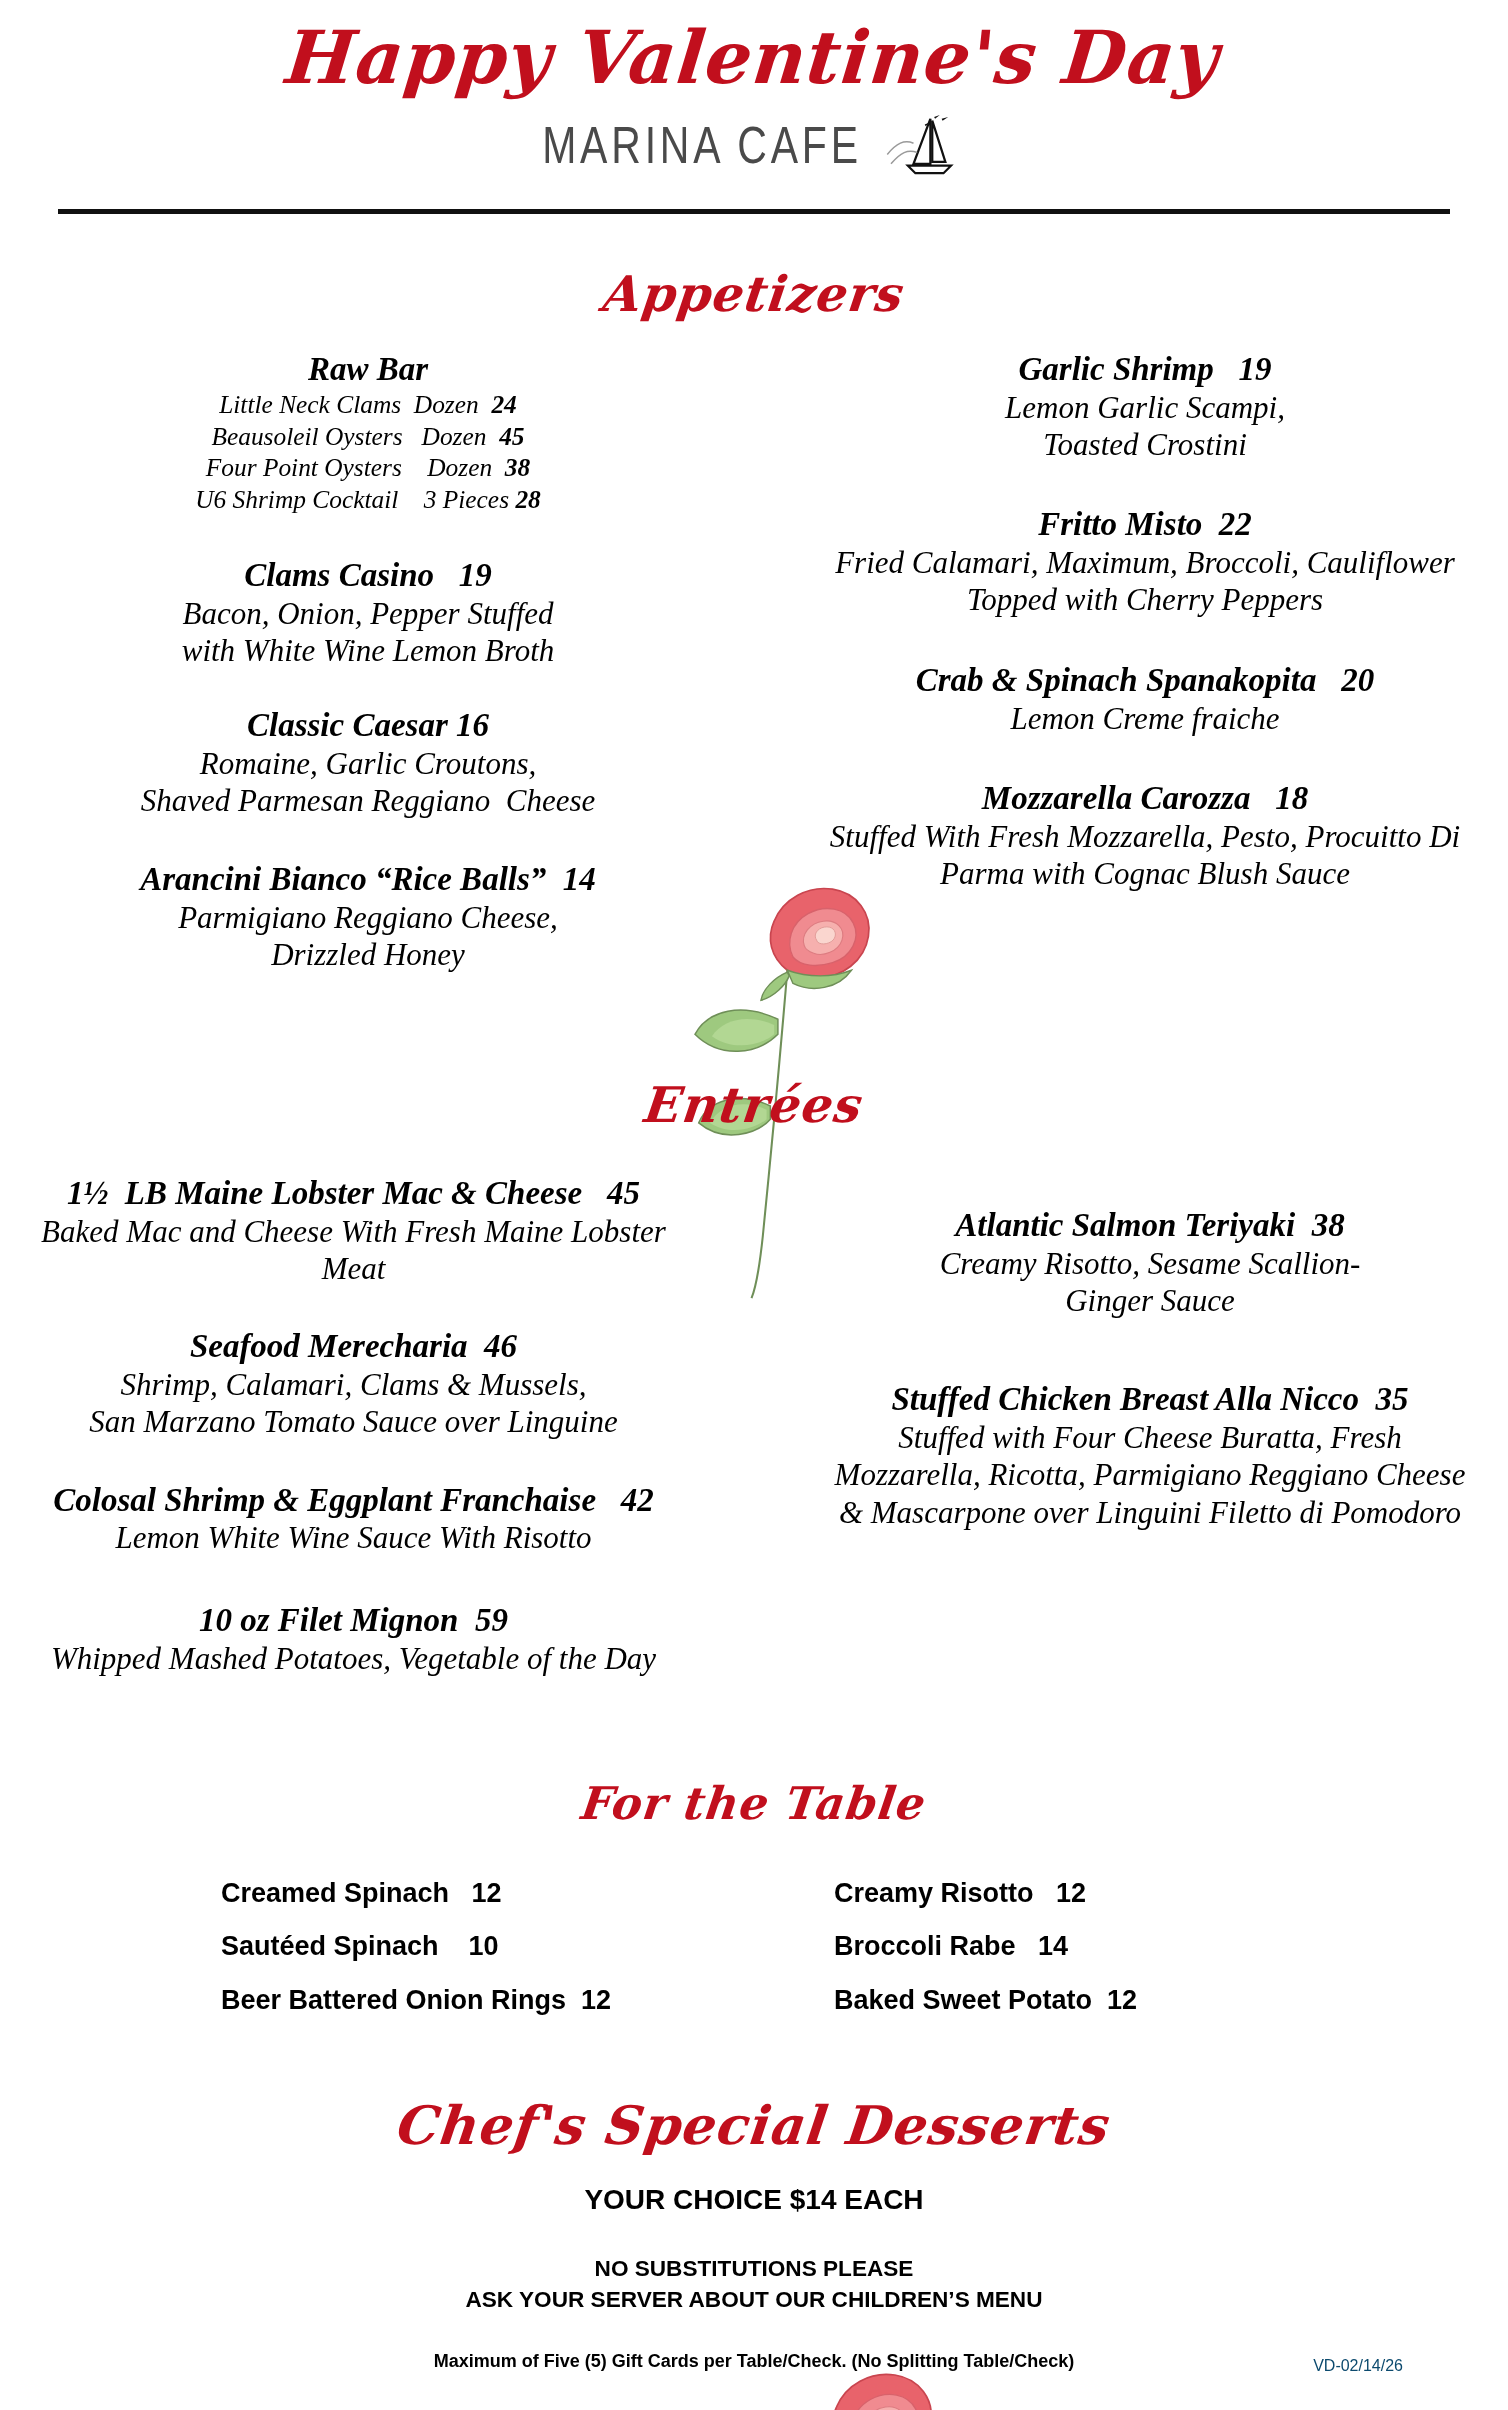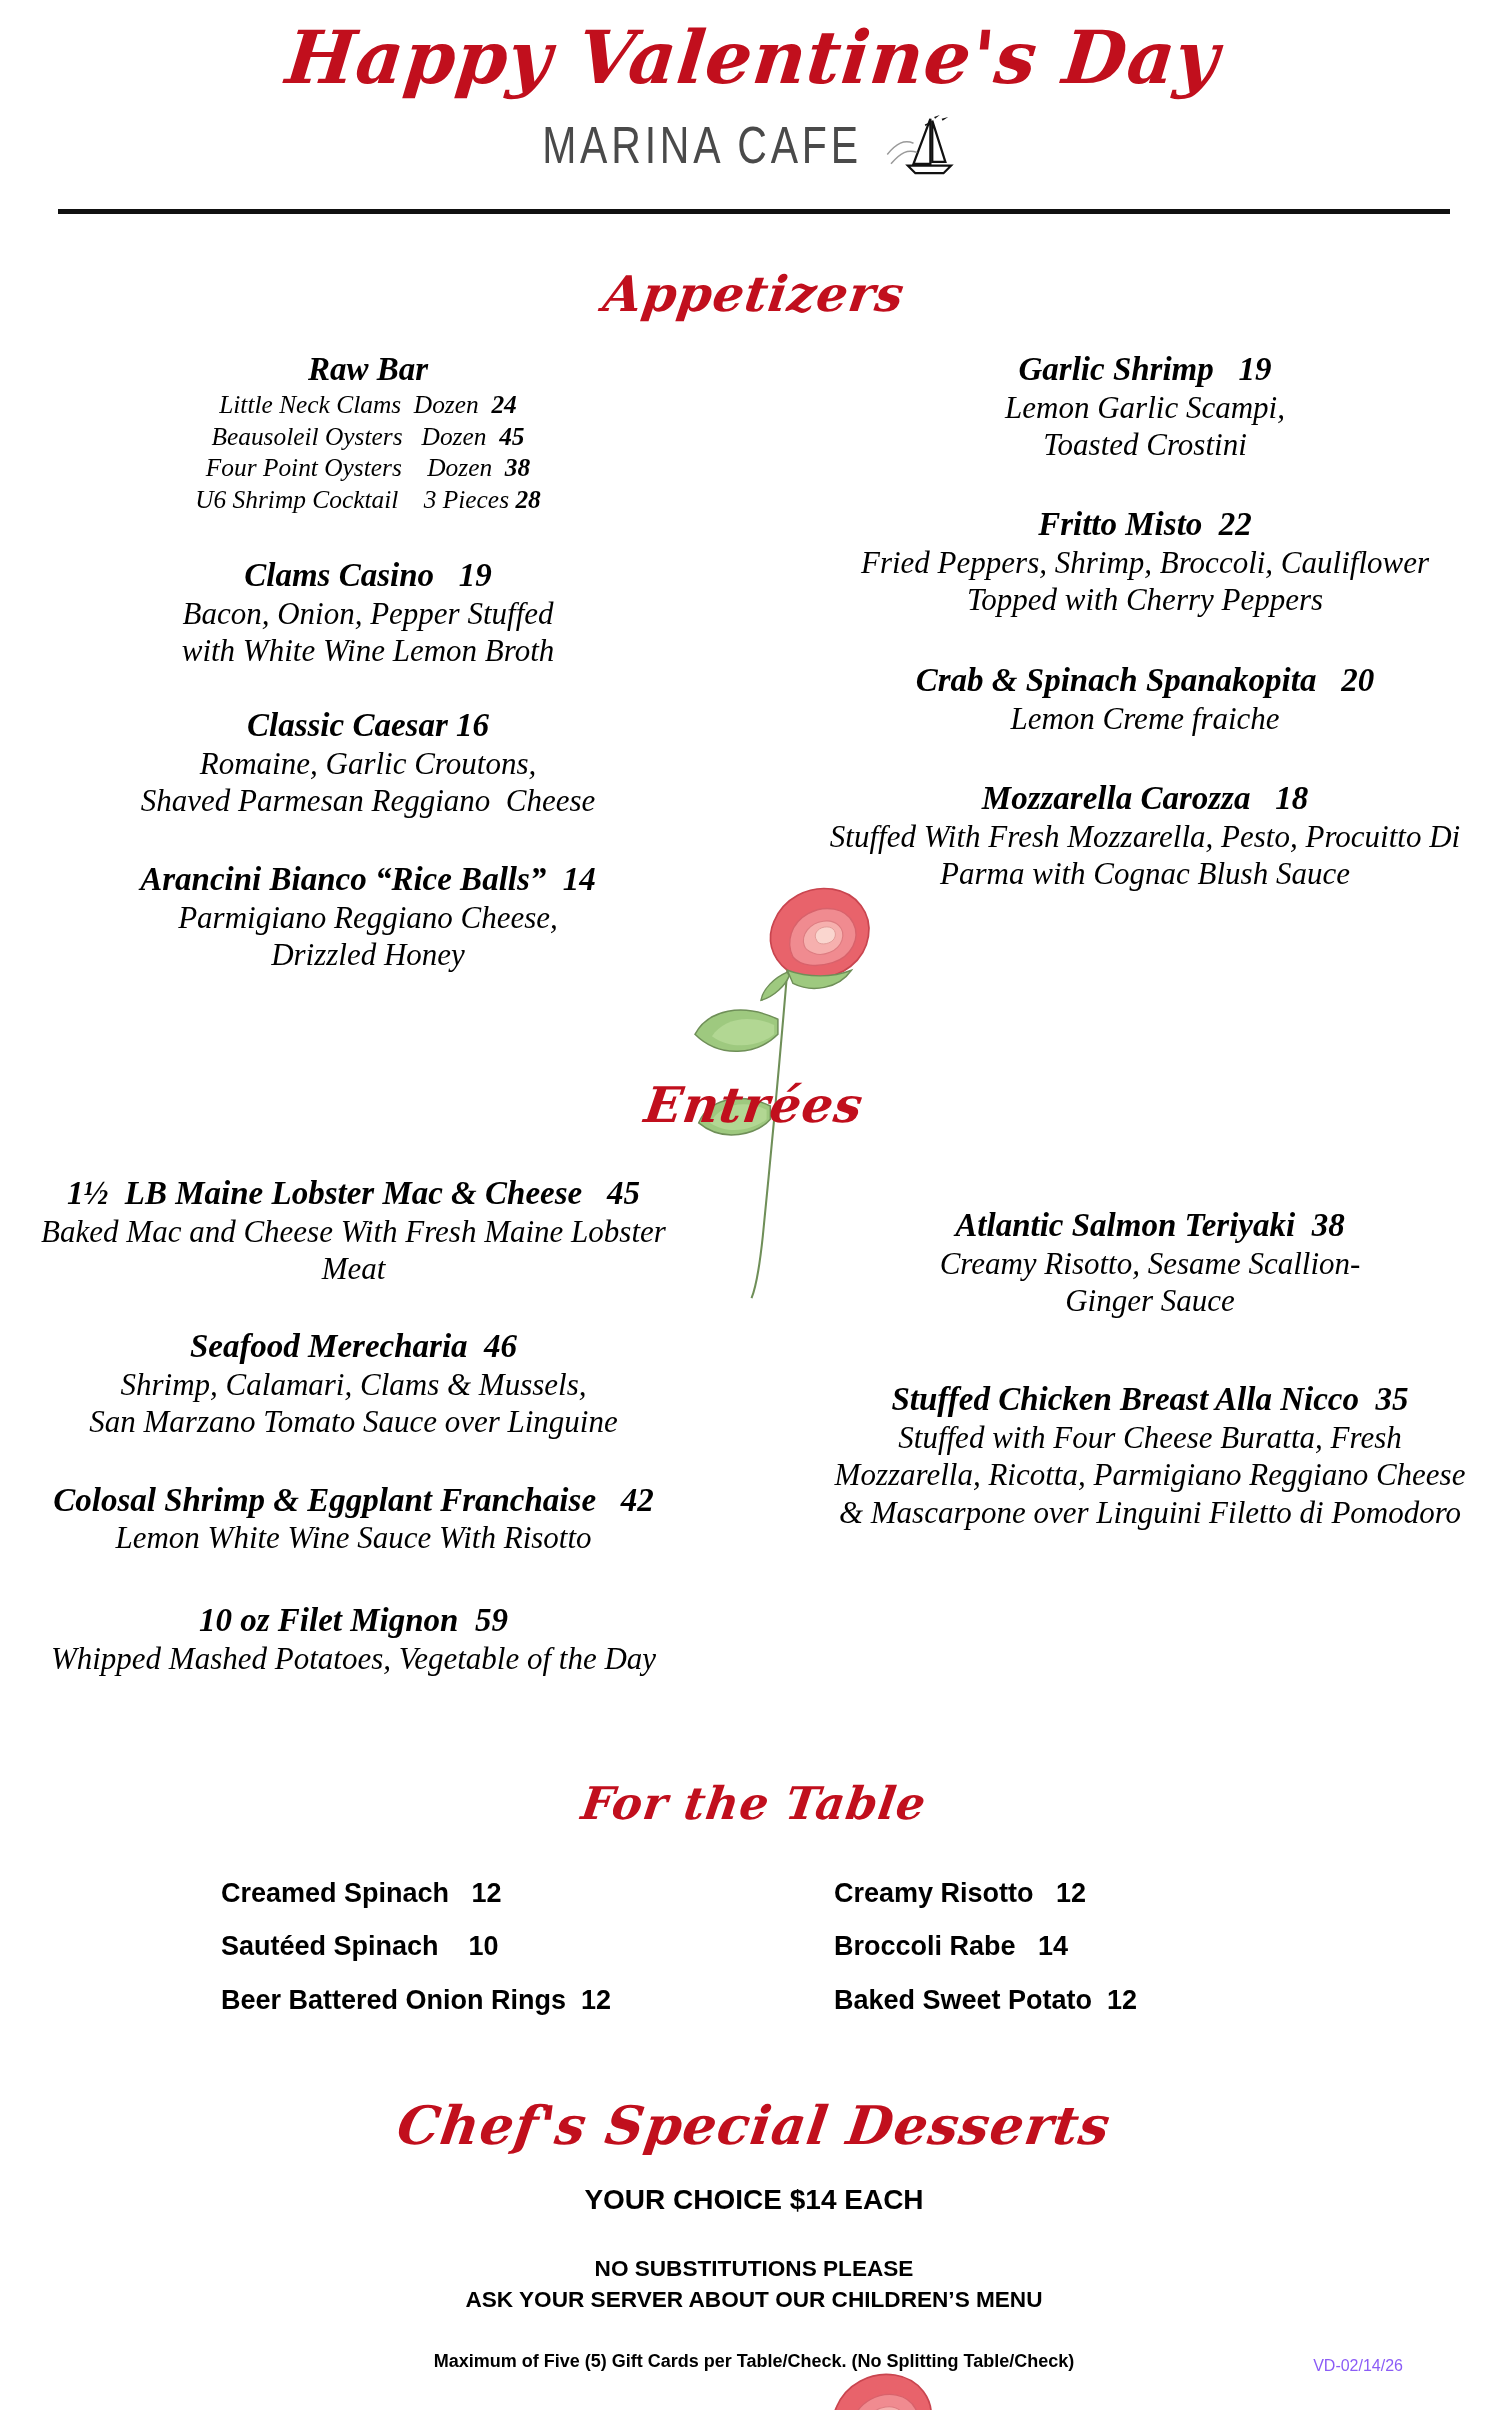--- a/index.html
+++ b/index.html
@@ -101,21 +101,21 @@
     font-weight:bold;
   }
   .foot-choice { font-size:28px; margin-top:28px; }
   .foot-note1  { font-size:22.6px; margin-top:40px; }
   .foot-note2  { font-size:22.6px; margin-top:5.6px; }
   .foot-fine1  { font-size:18px; margin-top:38px; }
   .foot-fine2  { font-size:18px; margin-top:4.7px; }
   .version {
     position:absolute; right:105px; bottom:36px;
     font-family:"Liberation Sans", sans-serif;
-    font-size:16px; color:#8b5cf6;
+    font-size:16px; color:#0c4a6e;
   }
 
   
   .rose { position:absolute; pointer-events:none; }
   .rose-apps { left:676px; top:508px; width:217px; height:443px; }
   .rose-entr { left:744px; top:1168px; width:217px; height:452px; }
 </style>
 </head>
 <body>
 
@@ -201,21 +201,21 @@
     <div class="col col-r">
 
       <div class="item">
         <div class="item-name">Garlic Shrimp   19</div>
         <div class="item-desc">Lemon Garlic Scampi,
 Toasted Crostini</div>
       </div>
 
       <div class="item" style="margin-top:43px;">
         <div class="item-name">Fritto Misto  22</div>
-        <div class="item-desc">Fried Peppers, Shrimp, Broccoli, Cauliflower
+        <div class="item-desc">Fried Calamari, Maximum, Broccoli, Cauliflower
 Topped with Cherry Peppers</div>
       </div>
 
       <div class="item" style="margin-top:43px;">
         <div class="item-name">Crab &amp; Spinach Spanakopita   20</div>
         <div class="item-desc">Lemon Creme fraiche</div>
       </div>
 
       <div class="item" style="margin-top:43px;">
         <div class="item-name">Mozzarella Carozza   18</div>

